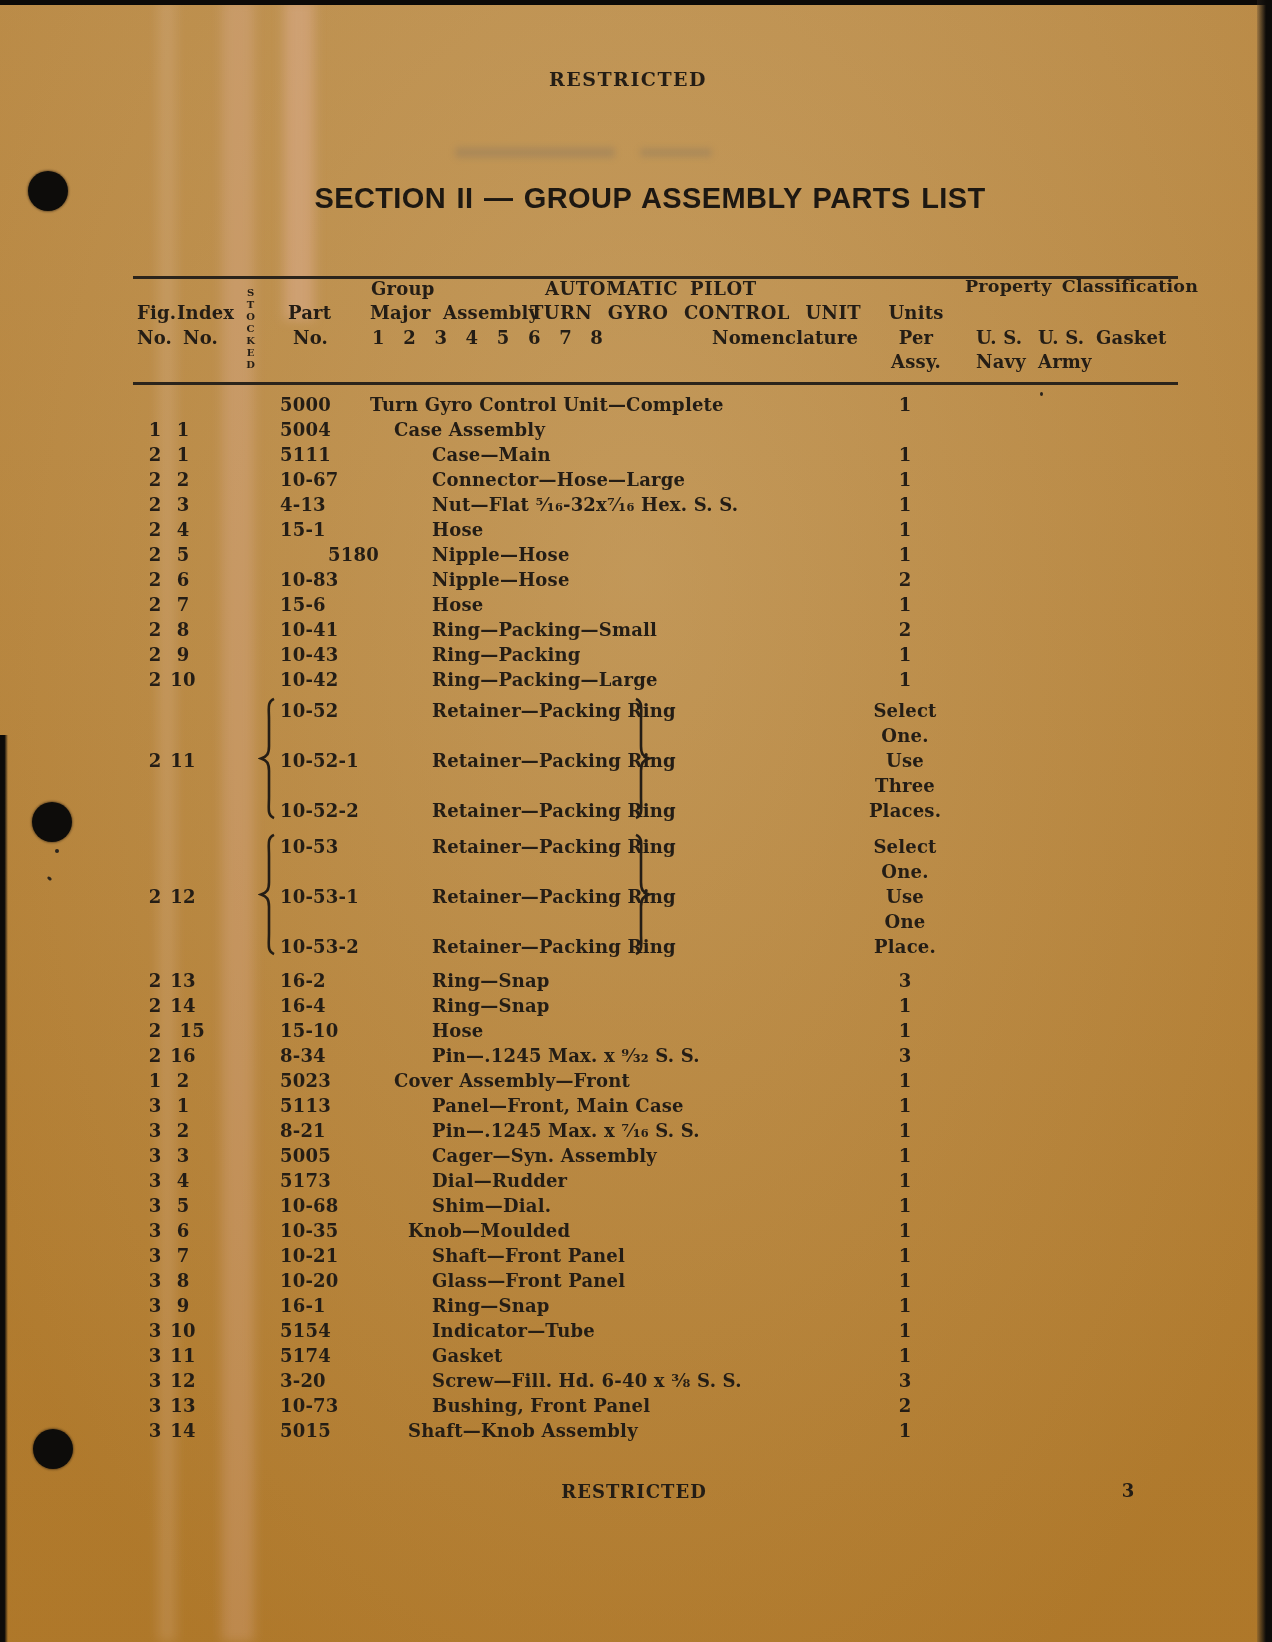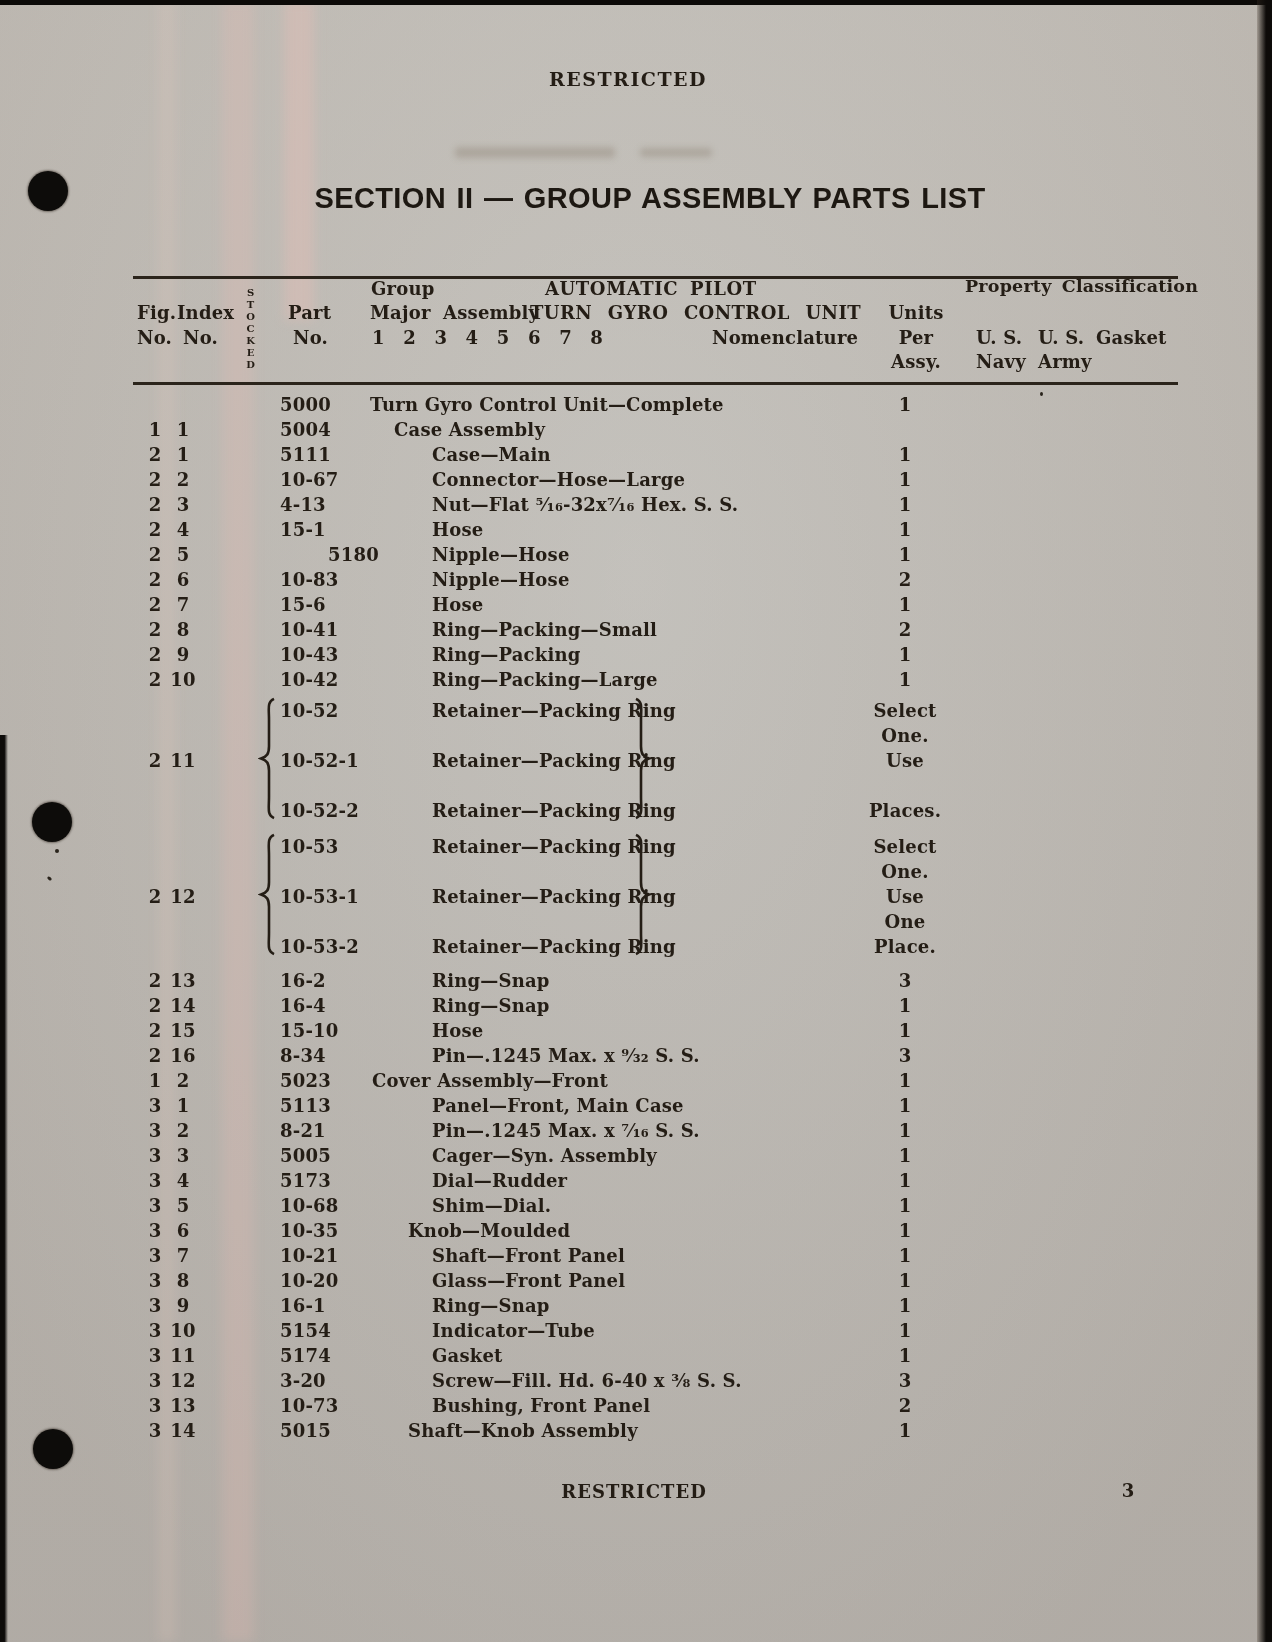--- a/index.html
+++ b/index.html
@@ -1,18 +1,18 @@
 <!DOCTYPE html>
 <html><head>
 <meta charset="utf-8">
 <style>
   html,body{margin:0;padding:0;background:#555;}
   .page{
     position:relative;width:1272px;height:1642px;overflow:hidden;
-    background:#a3a3a3;
+    background:#a16207;
     font-family:"DejaVu Serif", serif;
     color:#241d15;
   }
   .texture{position:absolute;inset:0;pointer-events:none;
     background:
       radial-gradient(ellipse at 50% 35%, rgba(255,252,240,0.20), rgba(210,180,145,0.10) 85%),
       linear-gradient(180deg, rgba(250,240,225,0.25), rgba(240,220,195,0.12));
   }
   .streak{position:absolute;top:0;bottom:0;pointer-events:none;filter:blur(6px);}
   .streak1{left:222px;width:32px;background:rgba(233,185,176,0.26);}
@@ -193,20 +193,23 @@
       <div class="trow" style="top: 723px;">
         <span class="cell center" style="left: 850px; width: 110px;">One.</span>
       </div>
       <div class="trow" style="top: 748px;">
         <span class="cell center" style="left: 135px; width: 40px;">2</span>
         <span class="cell center" style="left: 161px; width: 44px;">11</span>
         <span class="cell" style="left: 280px;">10-52-1</span>
         <span class="cell" style="left: 432px;">Retainer—Packing Ring</span>
         <span class="cell center" style="left: 850px; width: 110px;">Use</span>
       </div>
+      <div class="trow" style="top: 773px;">
+        <span class="cell center" style="left: 850px; width: 110px;">Three</span>
+      </div>
       <div class="trow" style="top: 798px;">
         <span class="cell" style="left: 280px;">10-52-2</span>
         <span class="cell" style="left: 432px;">Retainer—Packing Ring</span>
         <span class="cell center" style="left: 850px; width: 110px;">Places.</span>
       </div>
       <div class="trow" style="top: 834px;">
         <span class="cell" style="left: 280px;">10-53</span>
         <span class="cell" style="left: 432px;">Retainer—Packing Ring</span>
         <span class="cell center" style="left: 850px; width: 110px;">Select</span>
       </div>
@@ -237,37 +240,37 @@
       </div>
       <div class="trow" style="top: 993px;">
         <span class="cell center" style="left: 135px; width: 40px;">2</span>
         <span class="cell center" style="left: 161px; width: 44px;">14</span>
         <span class="cell" style="left: 280px;">16-4</span>
         <span class="cell" style="left: 432px;">Ring—Snap</span>
         <span class="cell center" style="left: 865px; width: 80px;">1</span>
       </div>
       <div class="trow" style="top: 1018px;">
         <span class="cell center" style="left: 135px; width: 40px;">2</span>
-        <span class="cell center" style="left: 161px; width: 44px;">15</span>
+        <span class="cell center" style="left: 161px; width: 44px; text-align: right;">15</span>
         <span class="cell" style="left: 280px;">15-10</span>
         <span class="cell" style="left: 432px;">Hose</span>
         <span class="cell center" style="left: 865px; width: 80px;">1</span>
       </div>
       <div class="trow" style="top: 1043px;">
         <span class="cell center" style="left: 135px; width: 40px;">2</span>
         <span class="cell center" style="left: 161px; width: 44px;">16</span>
         <span class="cell" style="left: 280px;">8-34</span>
         <span class="cell" style="left: 432px;">Pin—.1245 Max. x ⁹⁄₃₂ S. S.</span>
         <span class="cell center" style="left: 865px; width: 80px;">3</span>
       </div>
       <div class="trow" style="top: 1068px;">
         <span class="cell center" style="left: 135px; width: 40px;">1</span>
         <span class="cell center" style="left: 161px; width: 44px;">2</span>
         <span class="cell" style="left: 280px;">5023</span>
-        <span class="cell" style="left: 372px;">Cover Assembly—Front</span>
+        <span class="cell" style="left: 394px;">Cover Assembly—Front</span>
         <span class="cell center" style="left: 865px; width: 80px;">1</span>
       </div>
       <div class="trow" style="top: 1093px;">
         <span class="cell center" style="left: 135px; width: 40px;">3</span>
         <span class="cell center" style="left: 161px; width: 44px;">1</span>
         <span class="cell" style="left: 280px;">5113</span>
         <span class="cell" style="left: 432px;">Panel—Front, Main Case</span>
         <span class="cell center" style="left: 865px; width: 80px;">1</span>
       </div>
       <div class="trow" style="top: 1118px;">

